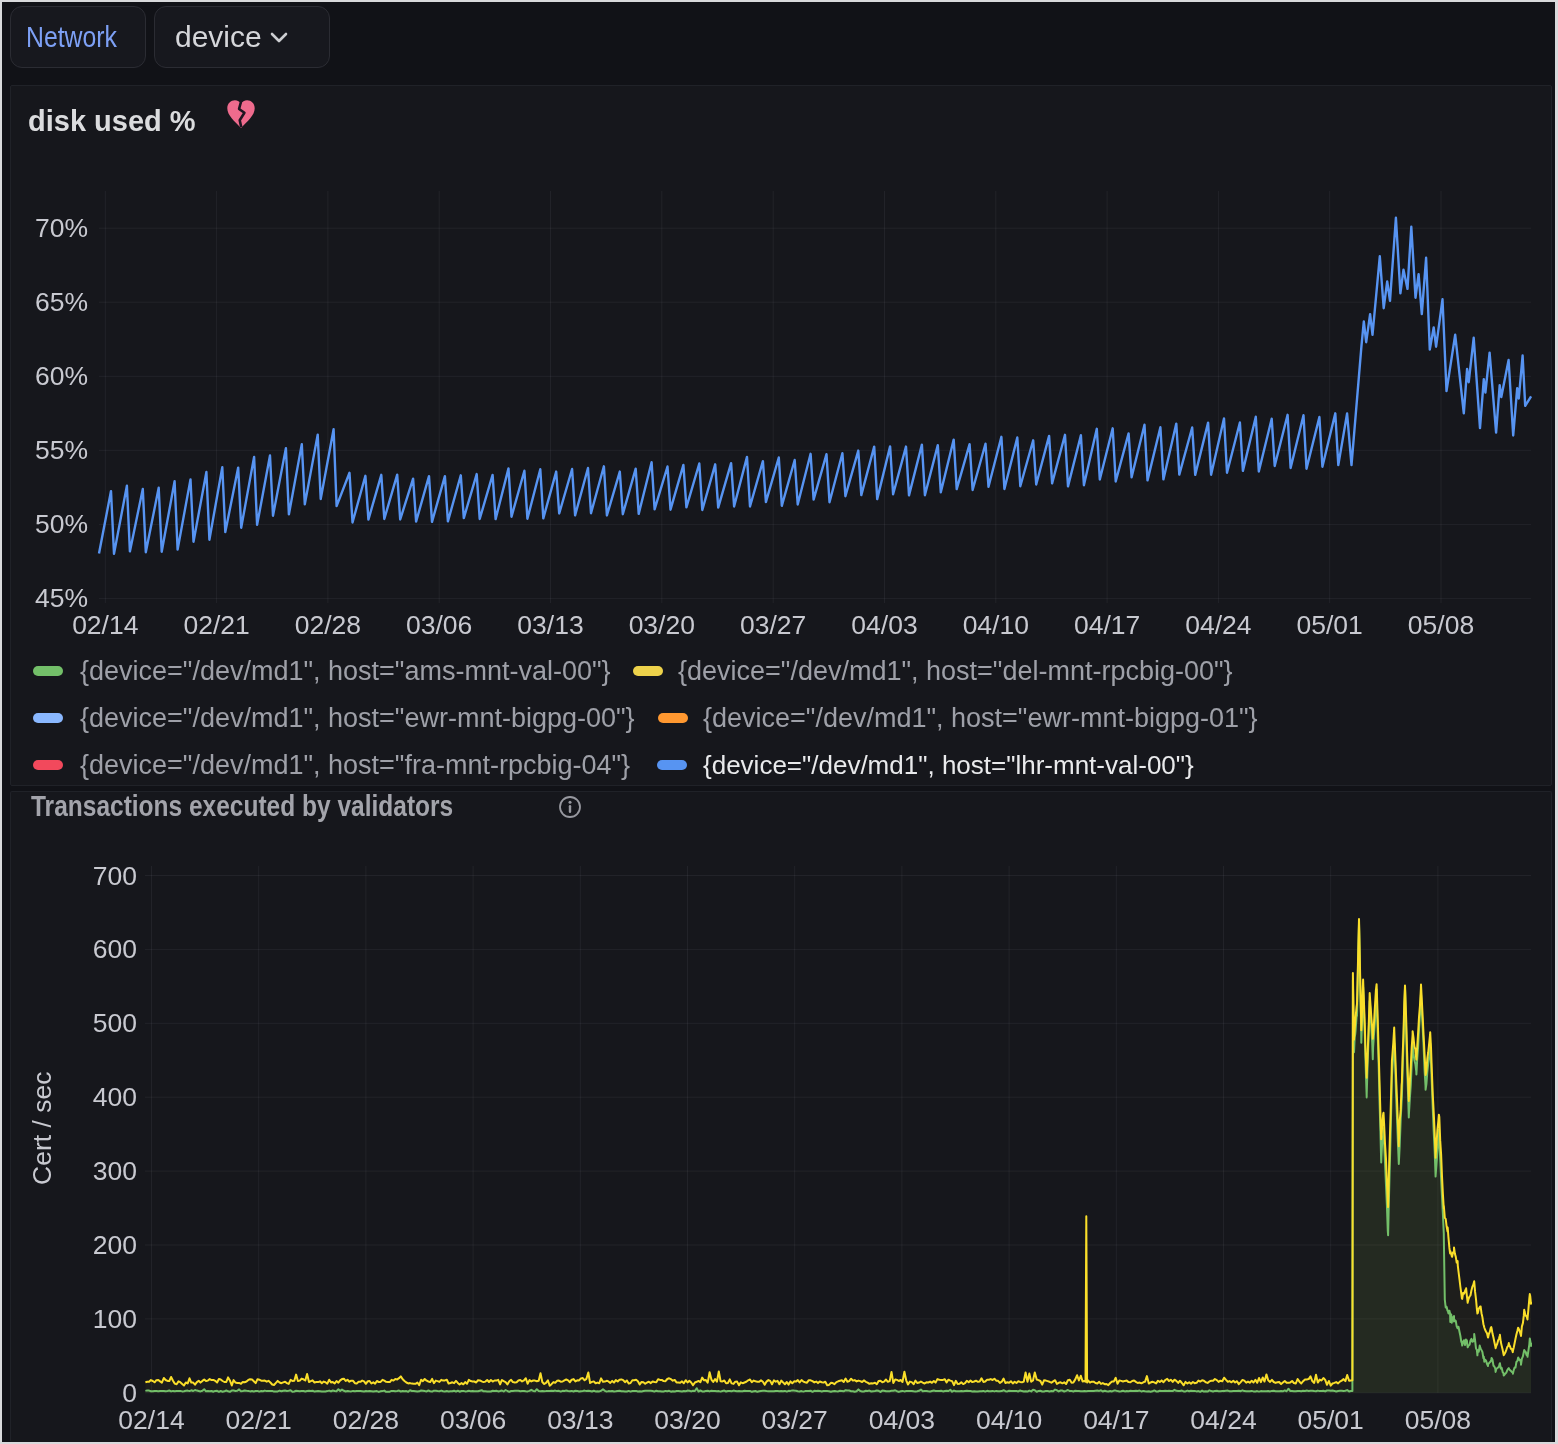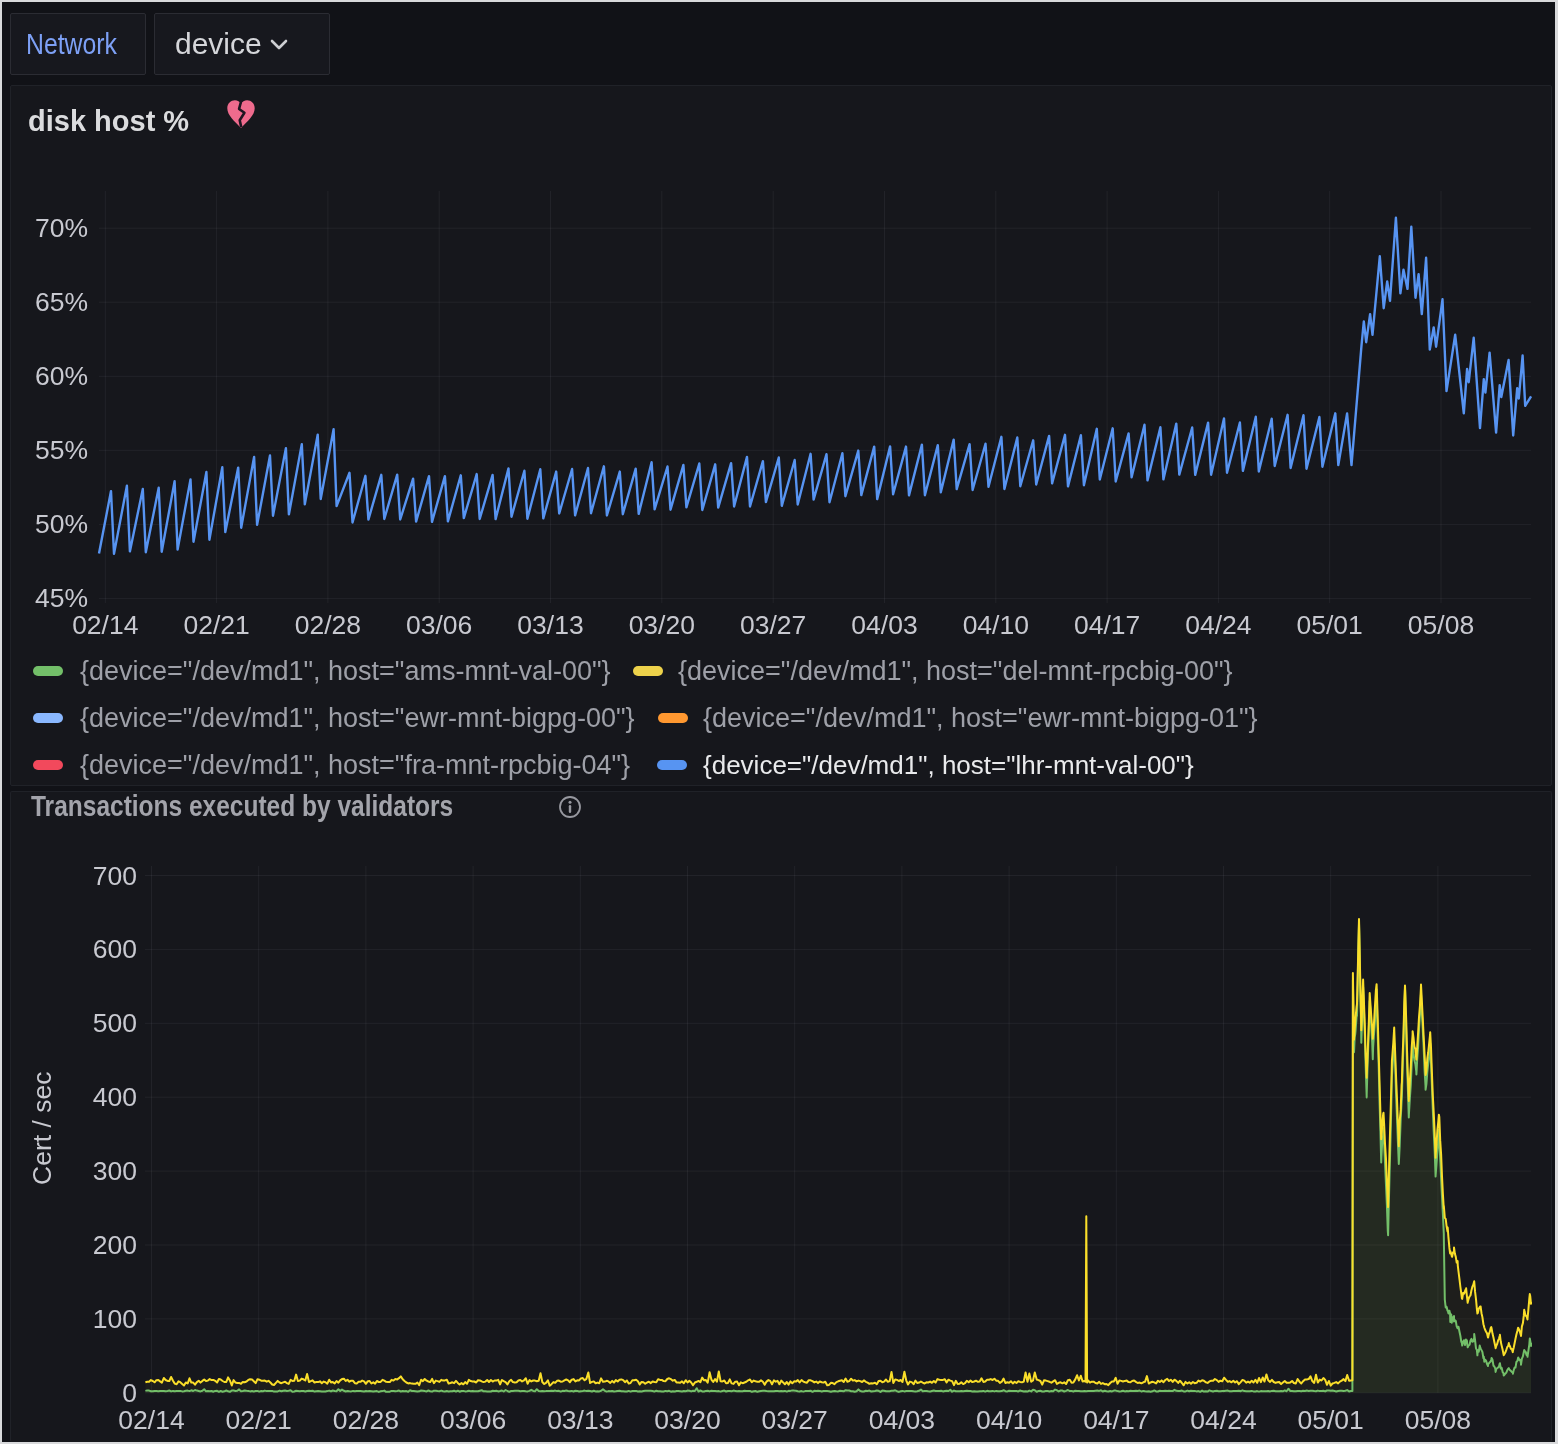--- a/index.html
+++ b/index.html
@@ -1,41 +1,41 @@
 <!DOCTYPE html>
 <html><head><meta charset="utf-8"><style>
 *{margin:0;padding:0;box-sizing:border-box}
 html,body{width:1558px;height:1444px;background:#111217;overflow:hidden;
  font-family:"Liberation Sans",sans-serif;position:relative}
 body{filter:opacity(0.999)}
 
 #winborder{position:absolute;left:0;top:0;width:1558px;height:1444px;
  border:2px solid #d8d9db;border-right-width:3px;z-index:50;pointer-events:none}
-.vbox{position:absolute;top:13px;height:62px;background:#17181e;border:1px solid #2b2c33;border-radius:2px;
+.vbox{position:absolute;top:6px;height:62px;background:#17181e;border:1px solid #2b2c33;border-radius:12px;
  display:flex;align-items:center}
 .panel{position:absolute;left:10px;width:1542px;background:#16171c;border:1px solid #202228;border-radius:2px}
 svg text{font-family:"Liberation Sans",sans-serif;fill:#c8c9d0;font-size:26.5px}
 .grid line{stroke:rgba(204,204,220,0.065);stroke-width:1}
 .sw{position:absolute;width:30px;height:10px;border-radius:5px;z-index:5}
 .lt{position:absolute;font-size:27px;line-height:30px;z-index:5}
 </style></head><body>
 <div class="vbox" style="left:10px;width:136px;">
     <span style="color:#7da0f5;font-size:30px;font-weight:500;margin-left:15px;transform:scaleX(0.827);transform-origin:left center;display:inline-block">Network</span>
   </div>
 <div class="vbox" style="left:154px;width:176px;">
     <span style="color:#d5d6da;font-size:30px;margin-left:20px">device</span>
 <svg width="18" height="11" viewBox="0 0 18 11" style="margin-left:8px">
       <polyline points="2,2 9,9 16,2" fill="none" stroke="#cdced2" stroke-width="2.6" stroke-linecap="round" stroke-linejoin="round"></polyline>
     </svg>
   </div>
 
 <div class="panel" style="top:85px;height:701px"></div>
 <div class="panel" style="top:791px;height:651px;border-bottom:none"></div>
 
-<div style="position:absolute;left:28px;top:105px;font-size:29px;font-weight:700;color:#dbdcde;z-index:5">disk host %</div>
+<div style="position:absolute;left:28px;top:105px;font-size:29px;font-weight:700;color:#dbdcde;z-index:5">disk used %</div>
 <svg style="position:absolute;left:226px;top:98px;z-index:5" width="30" height="33" viewBox="0 0 28 30">
 <path d="M14 27.5 C 8 21.5 1.2 15.8 1.2 9.2 C1.2 4.8 4.6 1.8 8.3 1.8 C10.7 1.8 12.9 3.1 14 5.1 C15.1 3.1 17.3 1.8 19.7 1.8 C23.4 1.8 26.8 4.8 26.8 9.2 C26.8 15.8 20 21.5 14 27.5 Z" fill="#ee6b8d"></path>
 <polyline points="14.5,1.2 12.2,9.8 17.2,13.4 12.8,20.4 14.2,26.8" fill="none" stroke="#1c1520" stroke-width="2.4" stroke-linejoin="round"></polyline>
 </svg>
 
 <svg style="position:absolute;left:0;top:0;z-index:4" width="1558" height="790" viewBox="0 0 1558 790">
 <g class="grid">
       <line x1="99" x2="1531" y1="598.4" y2="598.4"></line>
       <line x1="99" x2="1531" y1="524.4" y2="524.4"></line>
       <line x1="99" x2="1531" y1="450.3" y2="450.3"></line>

